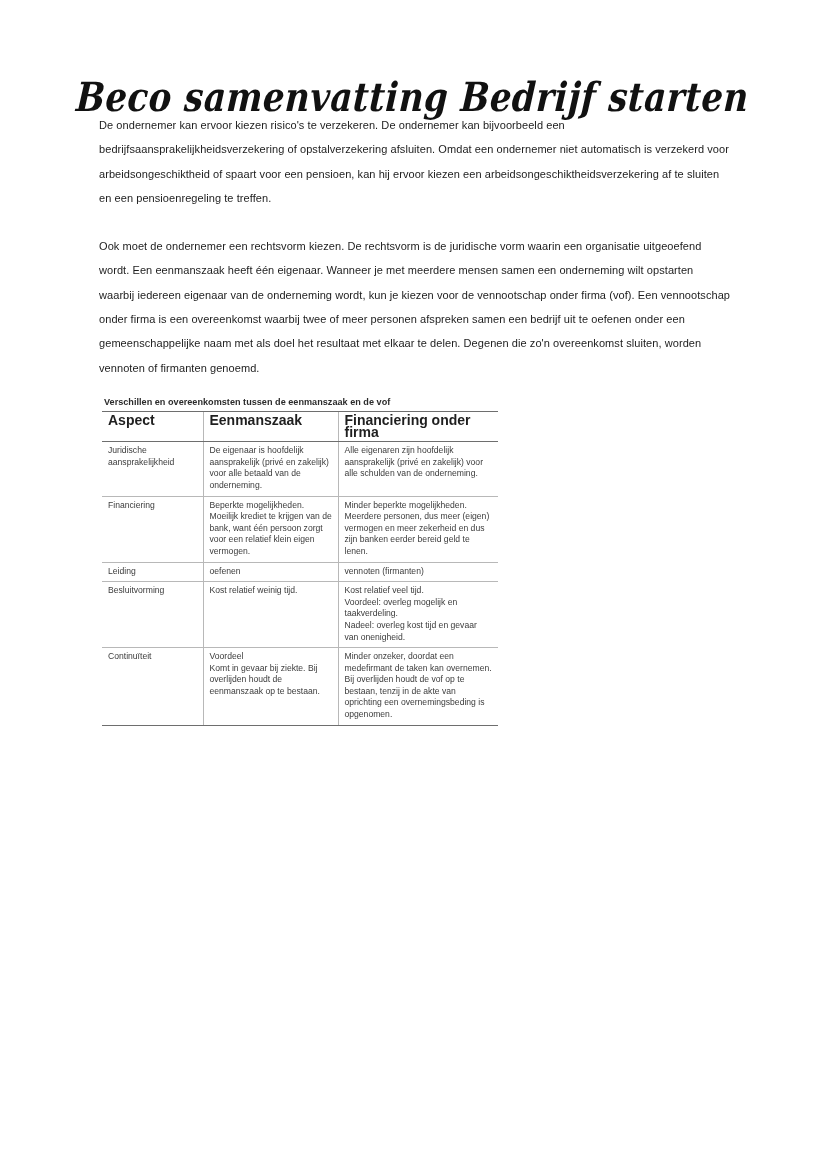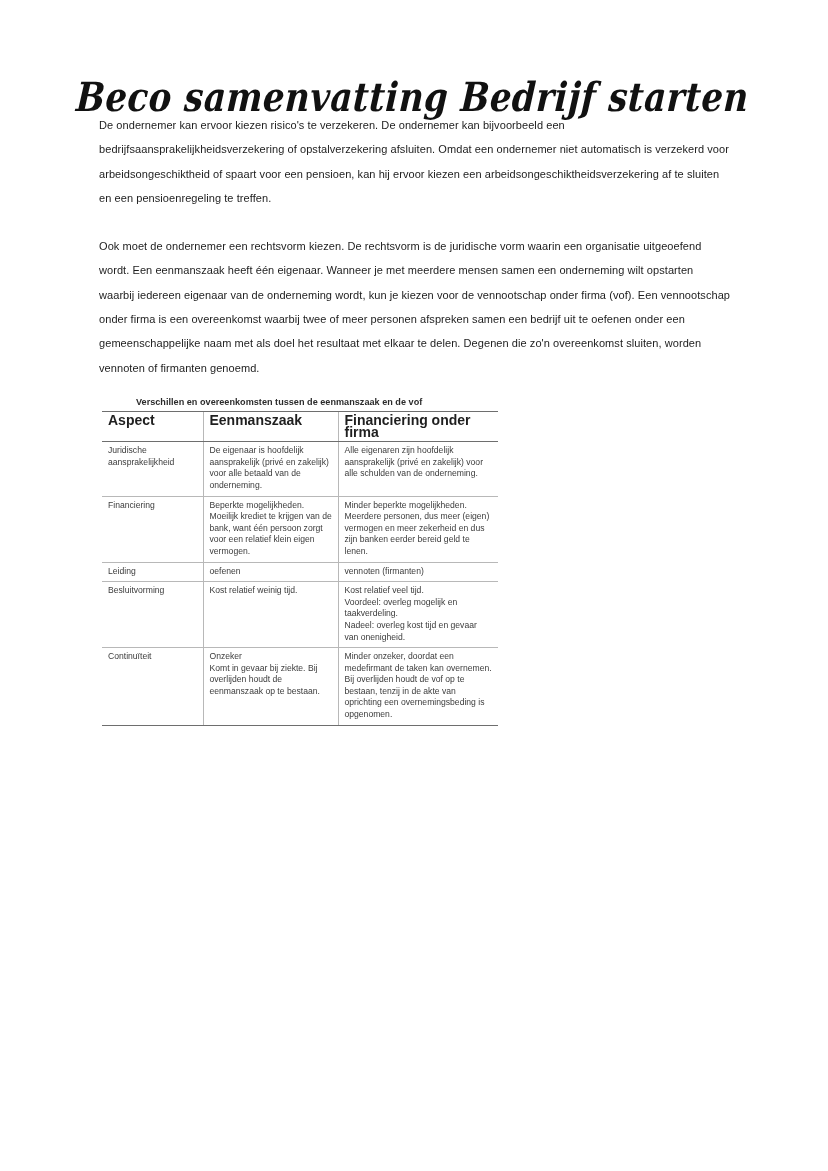--- a/index.html
+++ b/index.html
@@ -66,21 +66,20 @@
     top: 396px;
     width: 396px;
   }
   .table-caption {
     font-size: 9.1px;
     font-weight: 700;
     color: #2b2b2b;
     line-height: 13px;
     padding: 0 0 2px 2px;
     letter-spacing: 0.02px;
-    margin-left: 32px;
   }
   table.cmp {
     width: 396px;
     border-collapse: collapse;
     table-layout: fixed;
     font-size: 8.6px;
     color: #3b3b3b;
   }
   table.cmp col.c1 { width: 101px; }
   table.cmp col.c2 { width: 135px; }
@@ -190,21 +189,21 @@
               <span class="cellline">Kost relatief veel tijd.</span>
               <span class="cellline">Voordeel: overleg mogelijk en taakverdeling.</span>
               <span class="cellline">Nadeel: overleg kost tijd en gevaar van onenigheid.</span>
             </td>
           </tr>
           <tr>
             <td>
               <span class="cellline">Continuïteit</span>
             </td>
             <td class="divcol">
-              <span class="cellline">Onzeker</span>
+              <span class="cellline">Voordeel</span>
               <span class="cellline">Komt in gevaar bij ziekte. Bij overlijden houdt de eenmanszaak op te bestaan.</span>
             </td>
             <td class="divcol">
               <span class="cellline">Minder onzeker, doordat een medefirmant de taken kan overnemen. Bij overlijden houdt de vof op te bestaan, tenzij in de akte van oprichting een overnemingsbeding is opgenomen.</span>
             </td>
           </tr>
         </tbody>
     </table>
   </div>
 

